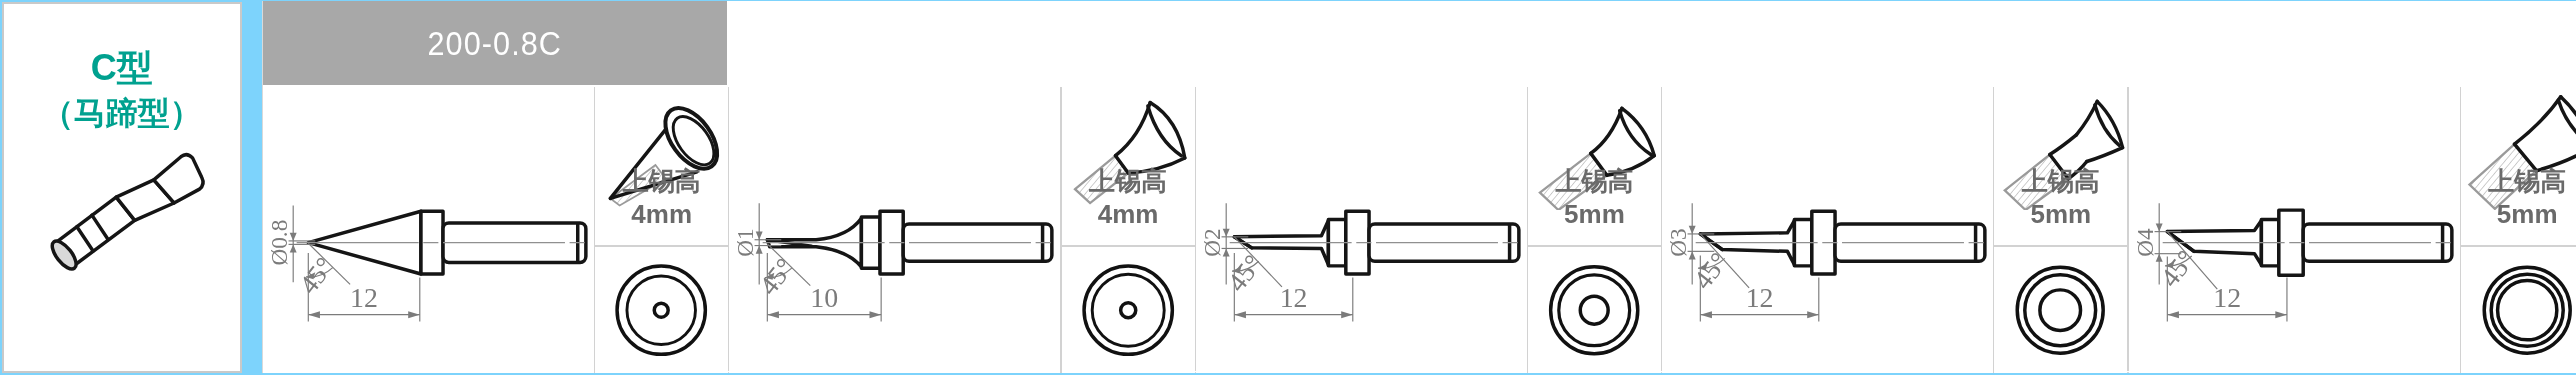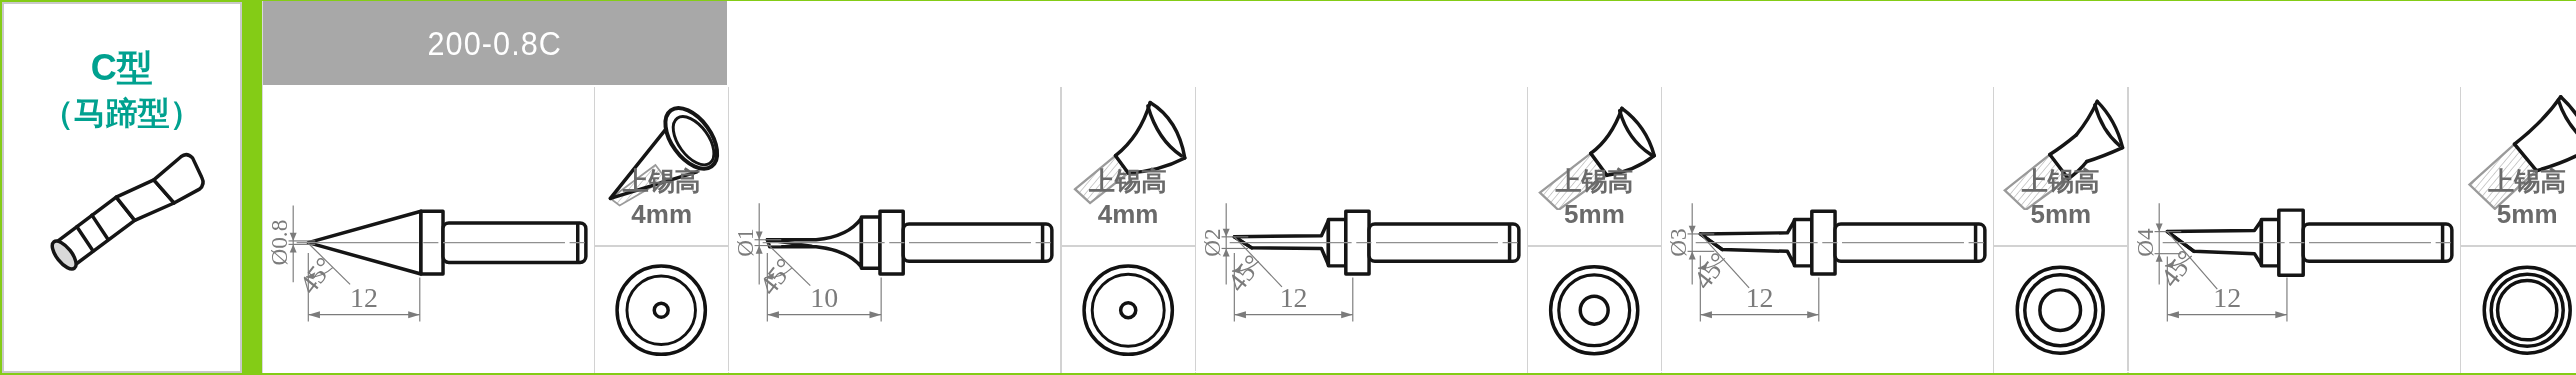--- a/index.html
+++ b/index.html
@@ -1,17 +1,17 @@
 <!DOCTYPE html>
 <html style="font-size:9.3px"><head>
 <meta charset="utf-8">
 <style>
   * { margin:0; padding:0; box-sizing:border-box; }
   html,body { background:#fff; }
-  .stage{ position:relative; width:2576px; height:375px; background:#84cc16;
+  .stage{ position:relative; width:2576px; height:375px; background:#7dd3fc;
           font-family:"Liberation Sans", sans-serif; overflow:hidden; }
 
   
   .legend{ position:absolute; left:1.7px; top:1.7px; width:240px; height:371px;
            border:2.3px solid #c9c9c9; background:#fff; text-align:center; }
   .legend-title{ margin-top:46px; font-size:36px; font-weight:bold; color:#00a18f; line-height:1; }
   .legend-subtitle{ margin-top:11.6px; font-size:32px; font-weight:bold; color:#00a18f; line-height:1; }
   .legend-art{ margin-top:15px; }
 
   

